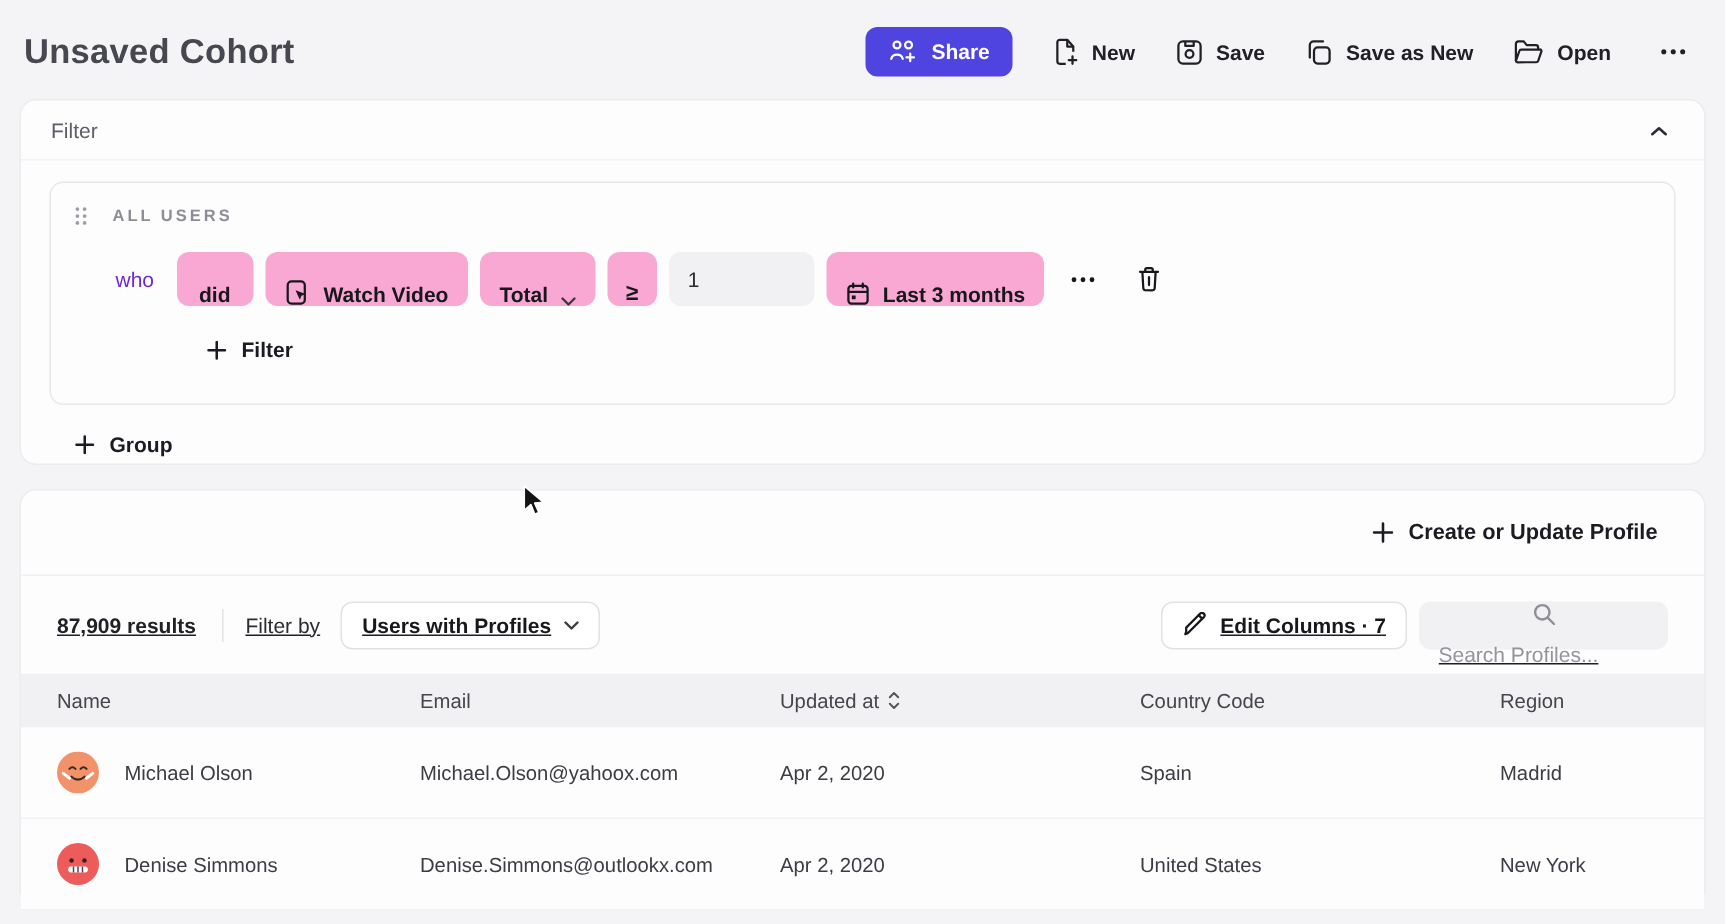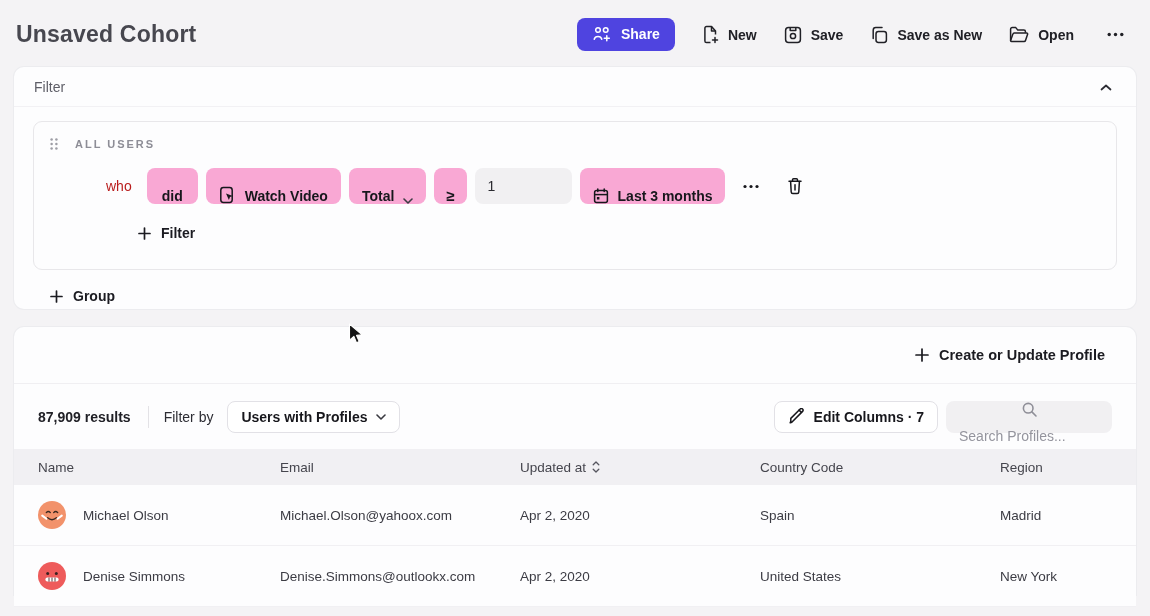--- a/index.html
+++ b/index.html
@@ -38,21 +38,21 @@
     padding: 12px 22px 11px 20px; border-bottom: 1px solid #f2f1f4;
     font-size: 14px; color: #5e5e67;
   }
   .group-card {
     margin: 14px 19px 0 19px; border: 1px solid #e8e7ea; border-radius: 9px;
     padding: 13px 14px 16px 14px; height: 149px;
   }
   .group-card-header { display: flex; align-items: center; gap: 16px; padding: 2px 0 0 1px; }
   .group-label { font-size: 11px; font-weight: bold; letter-spacing: 2px; color: #8d8d96; }
   .filter-row { display: flex; align-items: center; gap: 8px; margin: 17px 0 0 29px; }
-  .who-label { font-size: 14px; color: #b91c1c; margin-right: 7px; margin-left: 29px; }
+  .who-label { font-size: 14px; color: #6d28d9; margin-right: 7px; }
   .chip {
     display: flex; align-items: flex-end; gap: 9px; height: 36px;
     background: #f9a8d4; border: none; border-radius: 8px; padding: 0 13px;
     font-size: 14px; font-weight: bold; color: #17171c; cursor: pointer;
     font-family: inherit;
   }
   .chip-input {
     width: 97px; height: 36px; background: #f1f0f2; border: none; border-radius: 8px;
     padding: 0 13px; font-size: 14px; color: #2a2a30; font-family: inherit; font-weight: normal;
   }
@@ -63,21 +63,21 @@
   }
   .add-filter-row { margin: 20px 0 0 84px; }
   .panel-footer-row { padding: 17px 0 0 30px; }
 
   
   .results-panel { margin-top: 18px; border-radius: 10px 10px 0 0; height: 268px; }
   .create-row {
     display: flex; justify-content: flex-end; align-items: center;
     height: 57px; padding: 0 25px; border-bottom: 1px solid #f0eff2;
   }
-  .toolbar { display: flex; align-items: center; height: 65px; padding: 0 24px; }
+  .toolbar { display: flex; align-items: center; height: 65px; padding: 0 24px; text-decoration: underline; }
   .results-count { font-size: 14px; font-weight: bold; color: #202026; }
   .v-divider { width: 1px; height: 22px; background: #e3e2e6; margin: 0 15px 0 17px; }
   .filter-by-label { font-size: 14px; color: #2c2c33; margin-right: 14px; }
   .btn-outline {
     display: flex; align-items: center; gap: 9px; height: 32px;
     background: #fff; border: 1px solid #e2e1e6; border-radius: 8px; padding: 0 13px;
     font-size: 14px; font-weight: bold; color: #17171c; cursor: pointer; font-family: inherit;
   }
   .toolbar-right { margin-left: auto; display: flex; align-items: center; gap: 8px; }
   .search-box {

